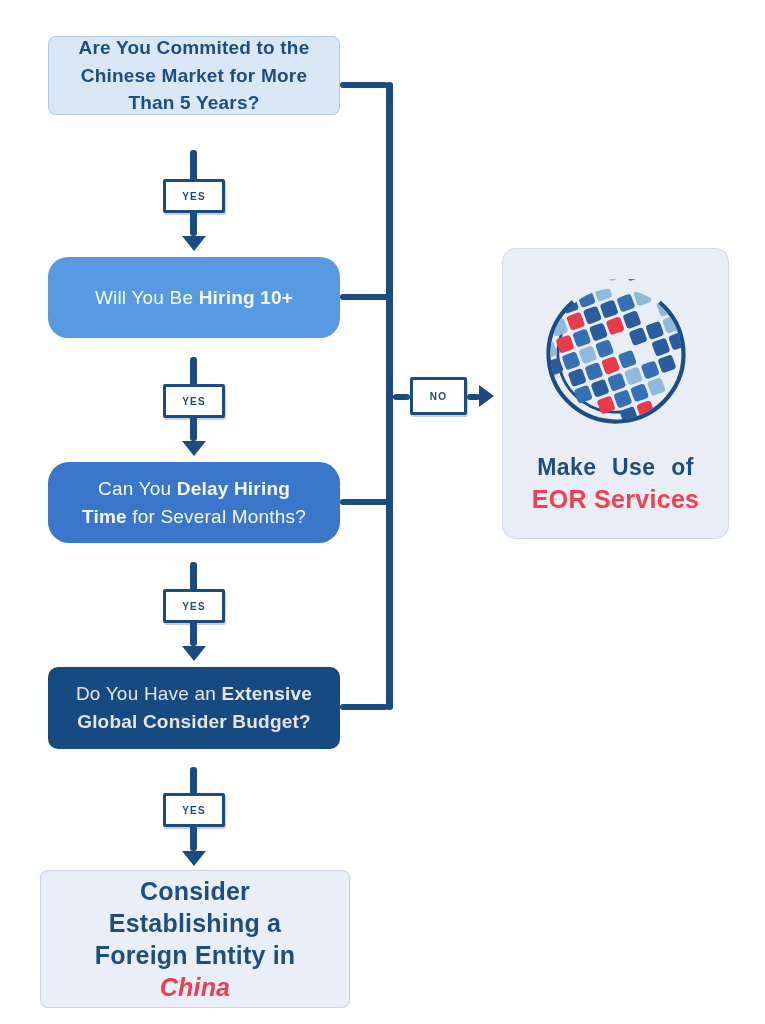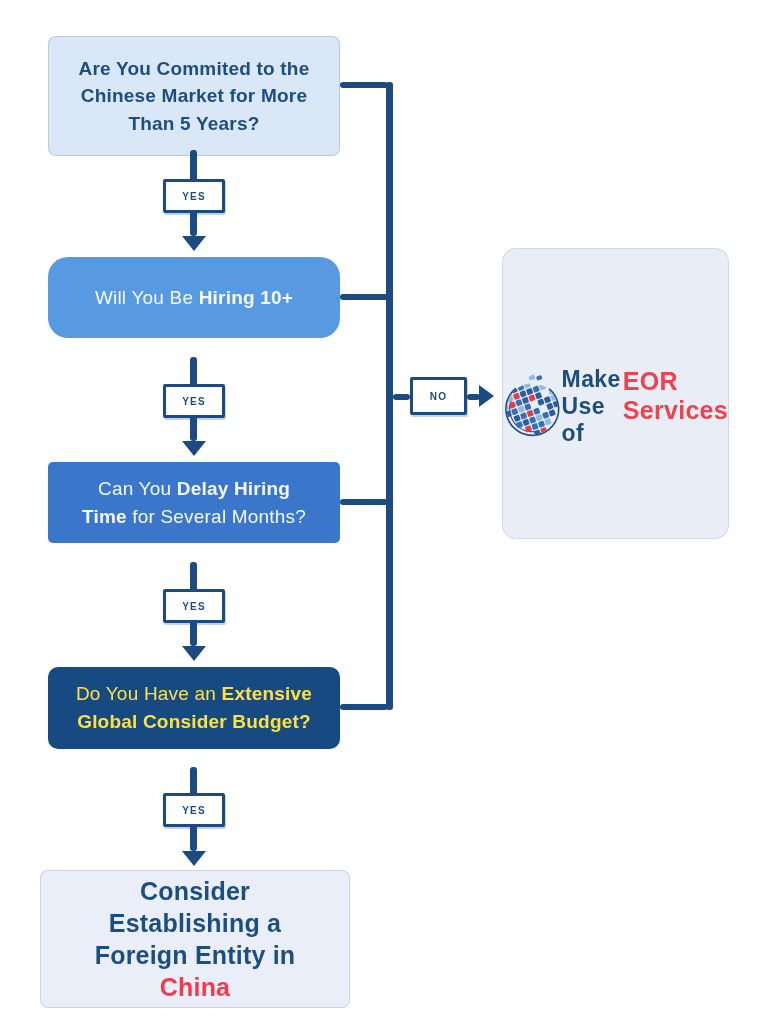--- a/index.html
+++ b/index.html
@@ -13,23 +13,23 @@
     font-family:"Liberation Sans","DejaVu Sans",sans-serif;
   }
   
   .qbox{
     position:absolute;left:48px;width:292px;box-sizing:border-box;
     display:flex;align-items:center;justify-content:center;text-align:center;
     border-radius:8px;padding:6px 14px;
     font-size:19px;line-height:1.45;letter-spacing:.2px;
   }
   .qbox .b{font-weight:800;margin-top:48px;}
-  .q1{top:36px;height:120px;font-weight:600;border:1px solid rgba(27,75,128,.18);justify-content:center;}
+  .q1{top:36px;height:79px;font-weight:600;border:1px solid rgba(27,75,128,.18);justify-content:center;}
   .q2{top:257px;height:81px;font-weight:500;border-radius:20px;}
-  .q3{top:462px;height:81px;font-weight:500;border-radius:5px;}
+  .q3{top:462px;height:81px;font-weight:500;border-radius:21px;}
   .q4{top:667px;height:82px;font-weight:500;border-radius:10px;}
   
   .result{
     position:absolute;left:40px;top:870px;width:310px;height:138px;box-sizing:border-box;
     display:flex;align-items:center;justify-content:center;text-align:center;
     border-radius:8px;border:1px solid rgba(27,75,128,.15);
     font-size:25px;line-height:1.28;font-weight:700;letter-spacing:.2px;
   }
   .result .b{font-weight:800;}
   
@@ -64,21 +64,21 @@
   .no-line{left:467px;top:394px;width:13px;}
   .arrowhead-right{
     position:absolute;left:479px;top:385px;width:0;height:0;
     border-top:11px solid transparent;border-bottom:11px solid transparent;
     border-left:15px solid var(--navy);
   }
   
   .panel{
     position:absolute;left:502px;top:248px;width:227px;height:291px;box-sizing:border-box;
     border-radius:14px;border:1px solid rgba(27,75,128,.12);
-    display:flex;flex-direction:row;align-items:center;
+    display:flex;flex-direction:column;align-items:center;
   }
   .globe{width:150px;height:150px;margin-top:30px;}
   .globe svg{width:100%;height:100%;display:block;}
   .rim{fill:none;stroke:var(--rim);stroke-width:4.5;}
   .rim2{fill:none;stroke:var(--rim);stroke-width:3;}
   .panel-line1{margin-top:25px;font-size:23px;font-weight:700;word-spacing:9px;letter-spacing:.4px;}
   .panel-line2{margin-top:4px;font-size:25px;font-weight:800;letter-spacing:.3px;}
 </style>
 </head>
 <body>
@@ -87,21 +87,21 @@
 
   <div class="qbox q1" style="background-color: rgb(217, 231, 246); color: rgb(29, 78, 128);">
       <div><span>Are You Commited to the</span><br><span>Chinese Market for </span><span class="b">More</span><br><span class="b">Than 5 Years?</span></div>
     </div>
   <div class="qbox q2" style="background-color: rgb(87, 154, 226); color: rgb(245, 249, 253);">
       <div><span>Will You Be </span><span class="b">Hiring 10+</span><br></div>
     </div>
   <div class="qbox q3" style="background-color: rgb(58, 118, 202); color: rgb(245, 249, 253);">
       <div><span>Can You </span><span class="b">Delay Hiring</span><br><span class="b">Time</span><span> for Several Months?</span></div>
     </div>
-  <div class="qbox q4" style="background-color: rgb(23, 74, 128); color: #fde047;">
+  <div class="qbox q4" style="background-color: rgb(23, 74, 128); color: #e5e5e5;">
       <div><span>Do You Have an </span><span class="b">Extensive</span><br><span class="b">Global Consider Budget?</span></div>
     </div>
 
   <div class="vline a1"></div>
   <div class="arrowhead-down ah1"></div>
   <div class="vline a2"></div>
   <div class="arrowhead-down ah2"></div>
   <div class="vline a3"></div>
   <div class="arrowhead-down ah3"></div>
   <div class="vline a4"></div>
@@ -116,21 +116,21 @@
   <div class="hline stub stub2"></div>
   <div class="hline stub stub3"></div>
   <div class="hline stub stub4"></div>
   <div class="vright"></div>
   <div class="hline no-branch"></div>
   <div class="badge no-badge">NO</div>
   <div class="hline no-line"></div>
   <div class="arrowhead-right"></div>
 
   <div class="result" style="background-color: rgb(233, 238, 248); color: rgb(29, 78, 128);">
-      <div><span>Consider</span><br><span>Establishing a</span><br><span class="b">Foreign Entity in</span><br><span class="b" style="color: rgb(242, 59, 76);">China</span></div>
+      <div><span>Consider</span><br><span>Establishing a</span><br><span class="b">Foreign Entity in</span><br><span class="b" style="color: rgb(242, 59, 76); font-style: italic;">China</span></div>
     </div>
 
   <div class="panel" style="background-color: rgb(233, 238, 246);">
     <div class="globe">
       <svg viewBox="0 0 160 160" id="globe-svg" aria-hidden="true">
         <defs>
           <clipPath id="gclip">
               <circle cx="80" cy="80" r="70"></circle>
             </clipPath>
         </defs>

